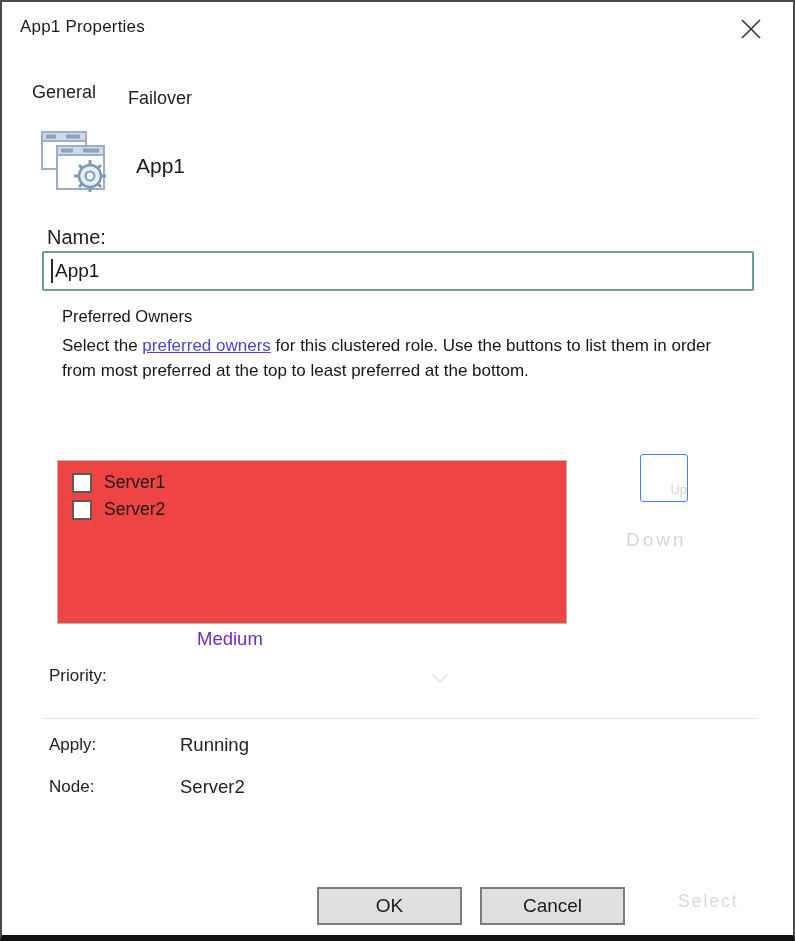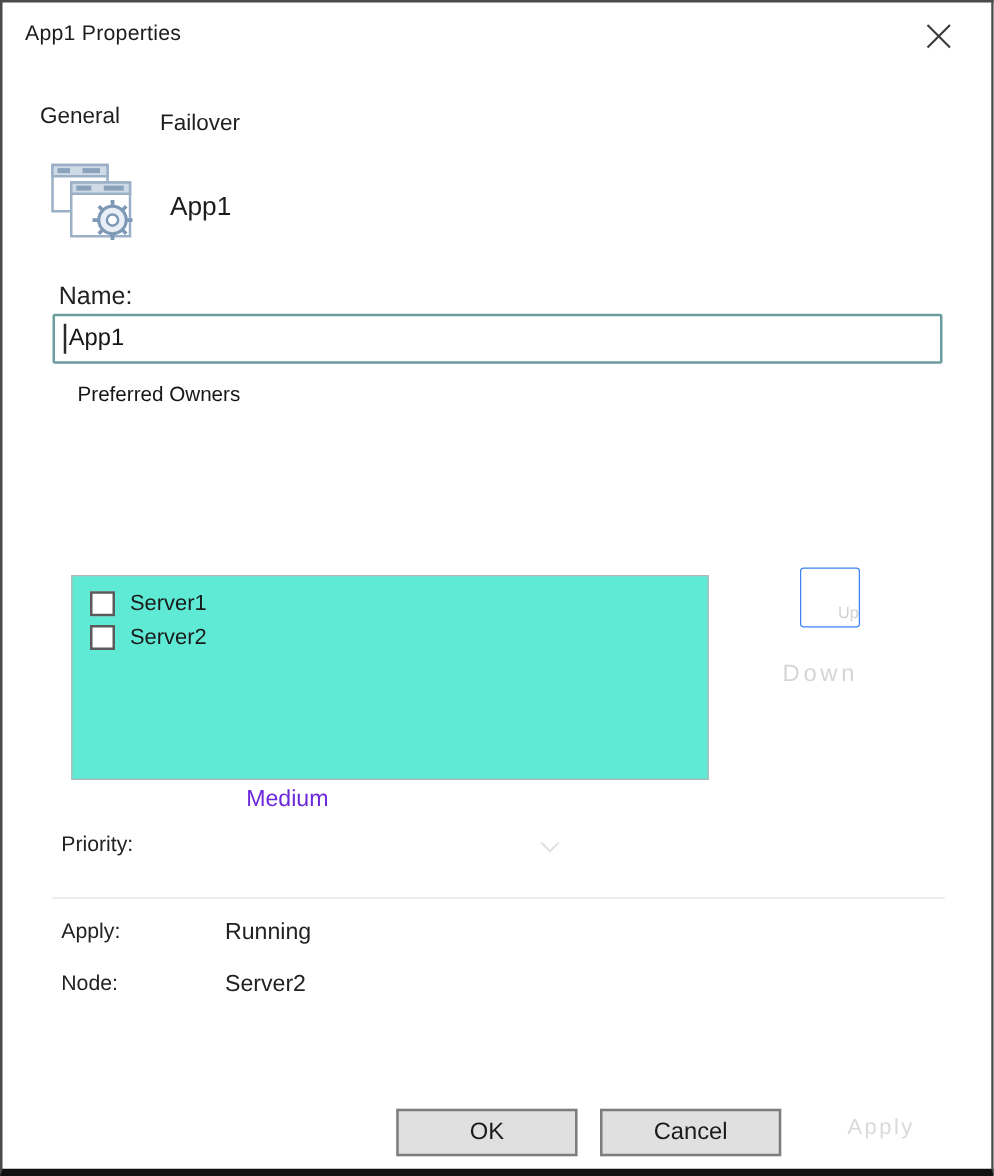--- a/index.html
+++ b/index.html
@@ -28,21 +28,21 @@
     display:flex;align-items:center;padding-left:7px;font-size:19px;color:#161616;
   }
   .caret{display:inline-block;width:2px;height:24px;background:#2a2a2a;margin-right:2px;}
   
   .po-heading{left:60px;top:305px;font-size:16.5px;color:#161616;}
   .po-desc{left:60px;top:332px;width:668px;font-size:17px;line-height:24.5px;color:#161616;}
   .po-link{color:var(--link,#4646d0);text-decoration:underline;cursor:pointer;}
   
   .listbox{
     left:55px;top:458px;width:510px;height:164px;box-sizing:border-box;
-    border:1px solid #b5b5b5;background:#5eead4;padding-top:8px;
+    border:1px solid #b5b5b5;background:#ef4444;padding-top:8px;
   }
   .owner-row{display:flex;align-items:center;padding:3px 0 3px 14px;}
   .checkbox{width:20px;height:20px;box-sizing:border-box;border:2px solid #5a5a5a;background:#fff;margin-right:12px;flex:0 0 auto;}
   .owner-label{font-size:17.5px;color:#1a1a1a;}
   
   .up-btn{
     left:638px;top:452px;width:48px;height:48px;box-sizing:border-box;
     border:1px solid #3b82f6;border-radius:3px;
     display:flex;align-items:flex-end;justify-content:flex-end;padding-bottom:4px;
     color:#d2d2d2;font-size:13px;
@@ -114,20 +114,21 @@
   </div>
   <div class="abs app-name">App1</div>
 
   <div class="abs name-label">Name:</div>
   <div class="abs name-input">
     <span class="caret"></span>
     <span>App1</span>
   </div>
 
   <div class="abs po-heading">Preferred Owners</div>
+  <div class="abs po-desc"><span>Select the </span><span class="po-link">preferred owners</span><span> for this clustered role. Use the buttons to list them in order from most preferred at the top to least preferred at the bottom.</span></div>
 
   <div class="abs listbox">
     <div class="owner-row">
       <span class="checkbox"></span>
       <span class="owner-label">Server1</span>
     </div>
     <div class="owner-row">
       <span class="checkbox"></span>
       <span class="owner-label">Server2</span>
     </div>
@@ -148,15 +149,15 @@
 
   <div class="abs divider"></div>
 
   <div class="abs status-label">Apply:</div>
   <div class="abs status-value">Running</div>
   <div class="abs node-label">Node:</div>
   <div class="abs node-value">Server2</div>
 
   <button class="abs btn cancel-btn">Cancel</button>
   <button class="abs btn ok-btn">OK</button>
-  <button class="abs apply-btn">Apply</button>
+  <button class="abs apply-btn">Select</button>
 
 </div>
 
 </body></html>

